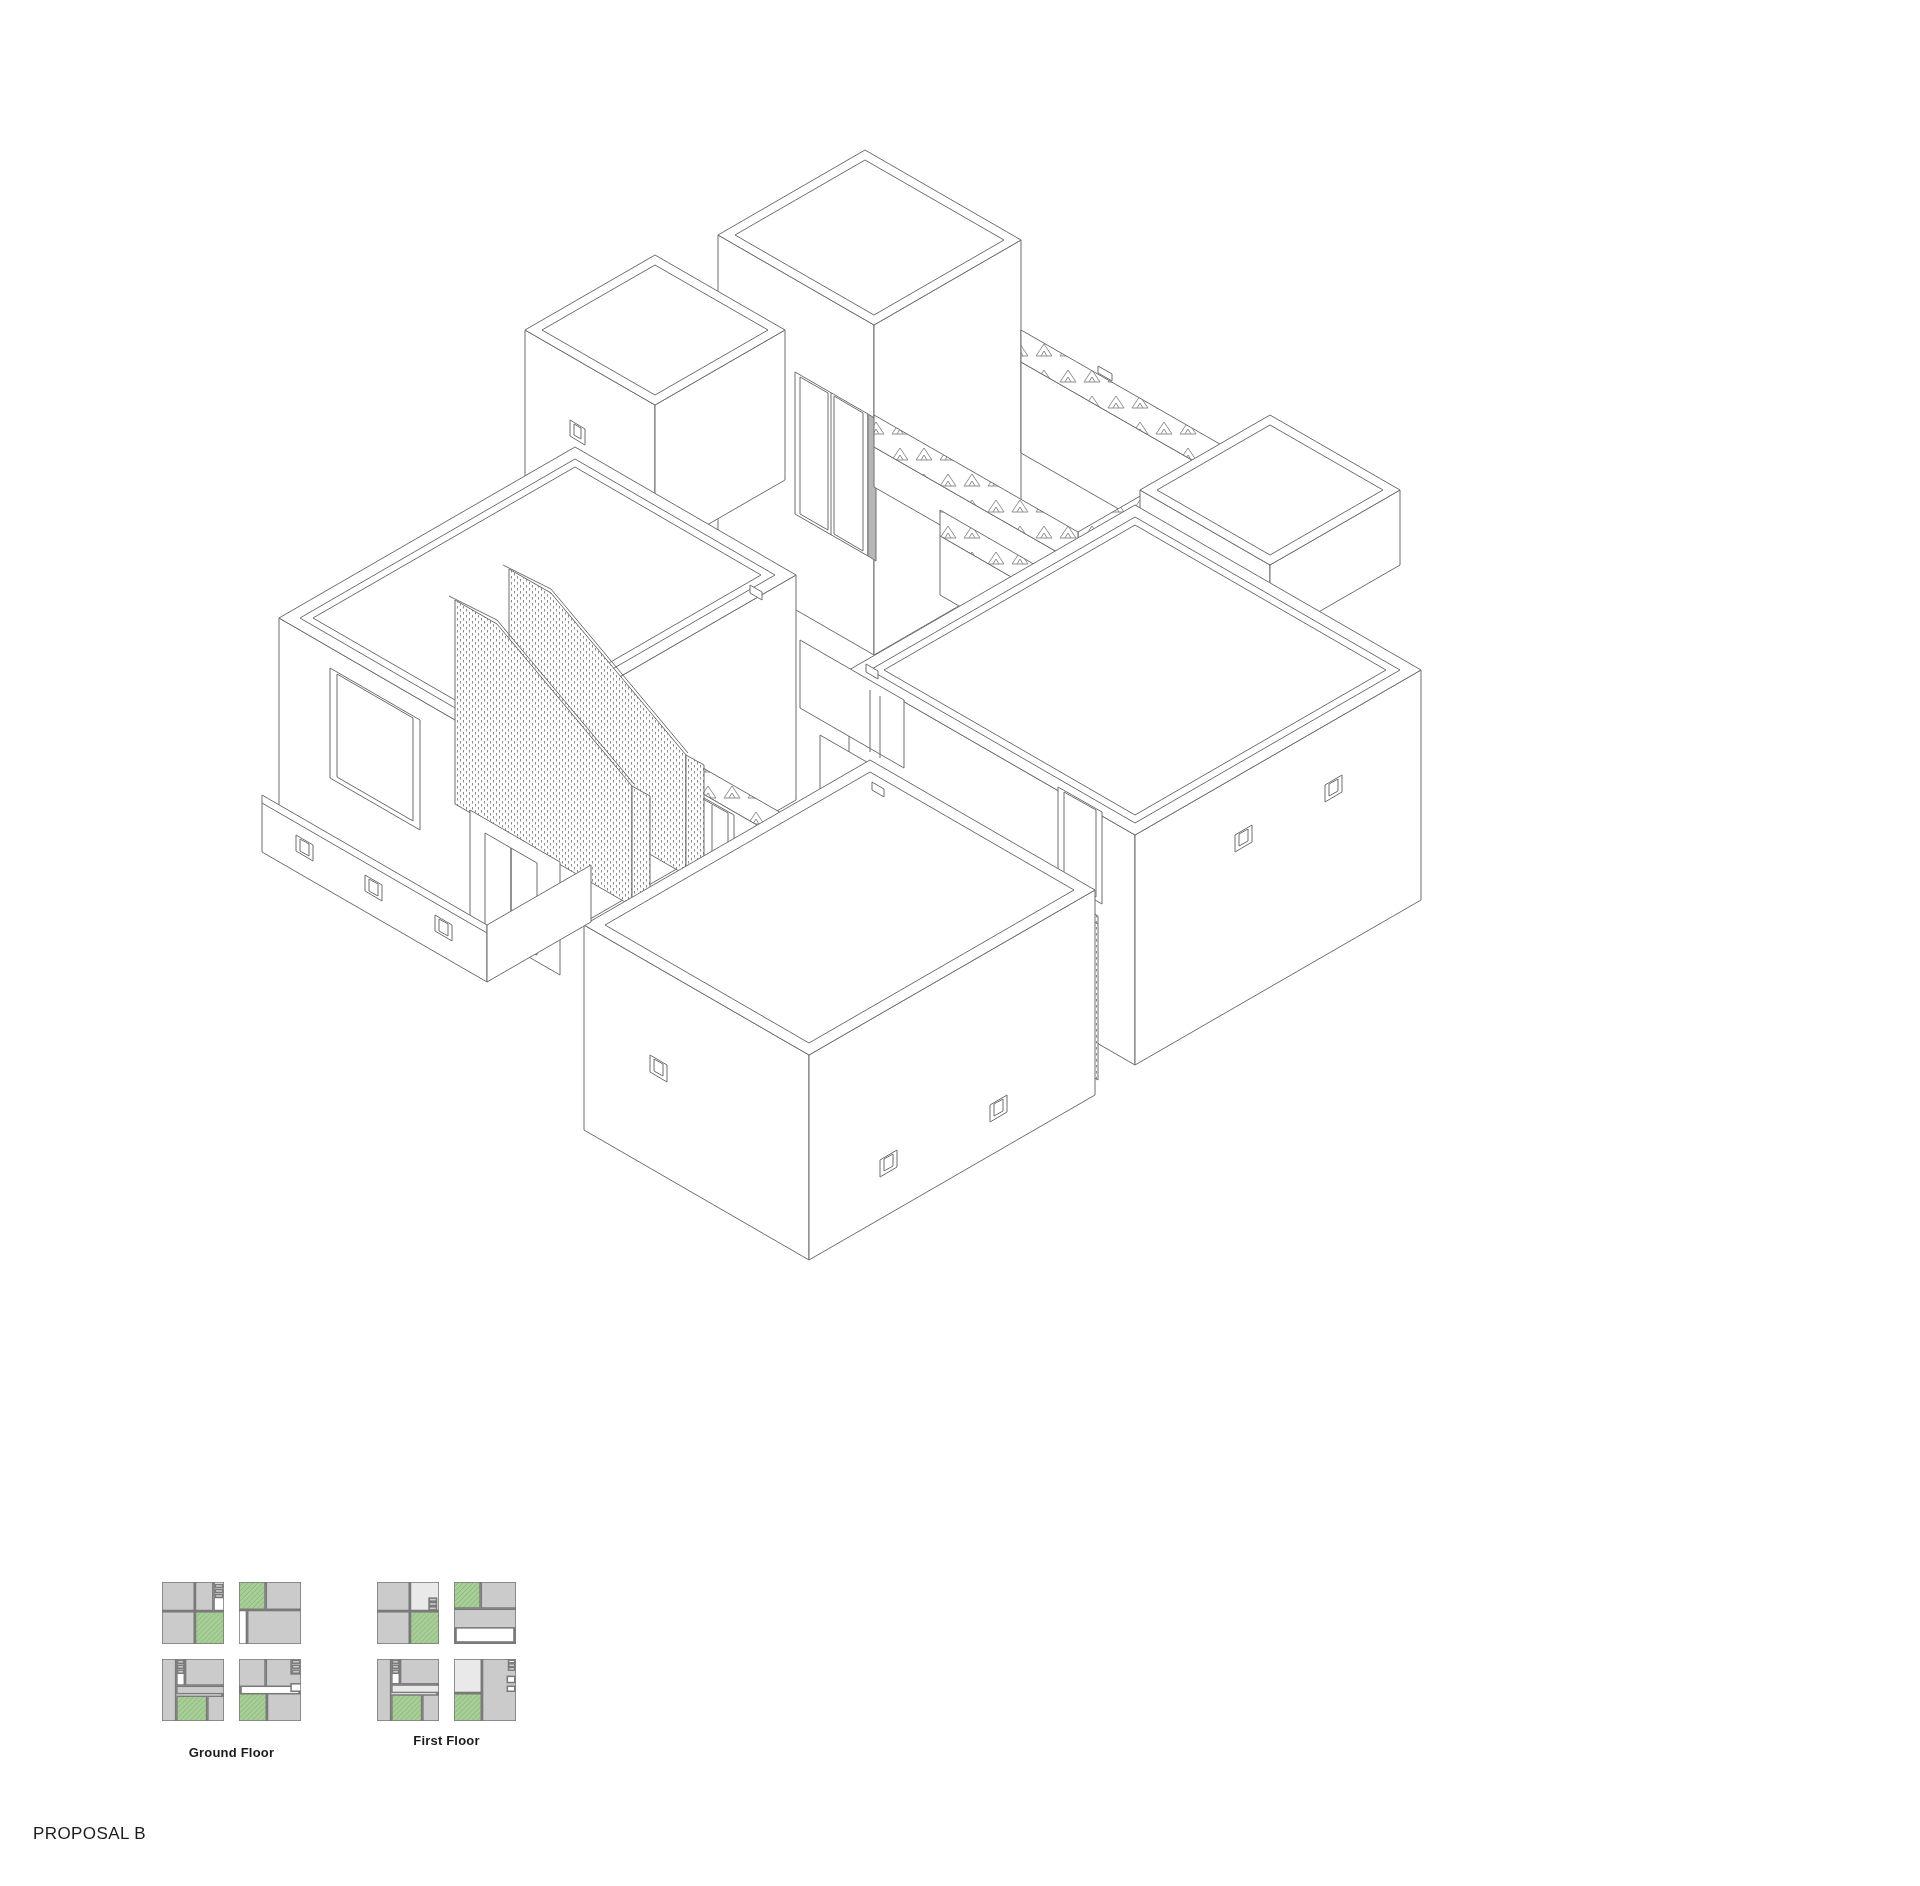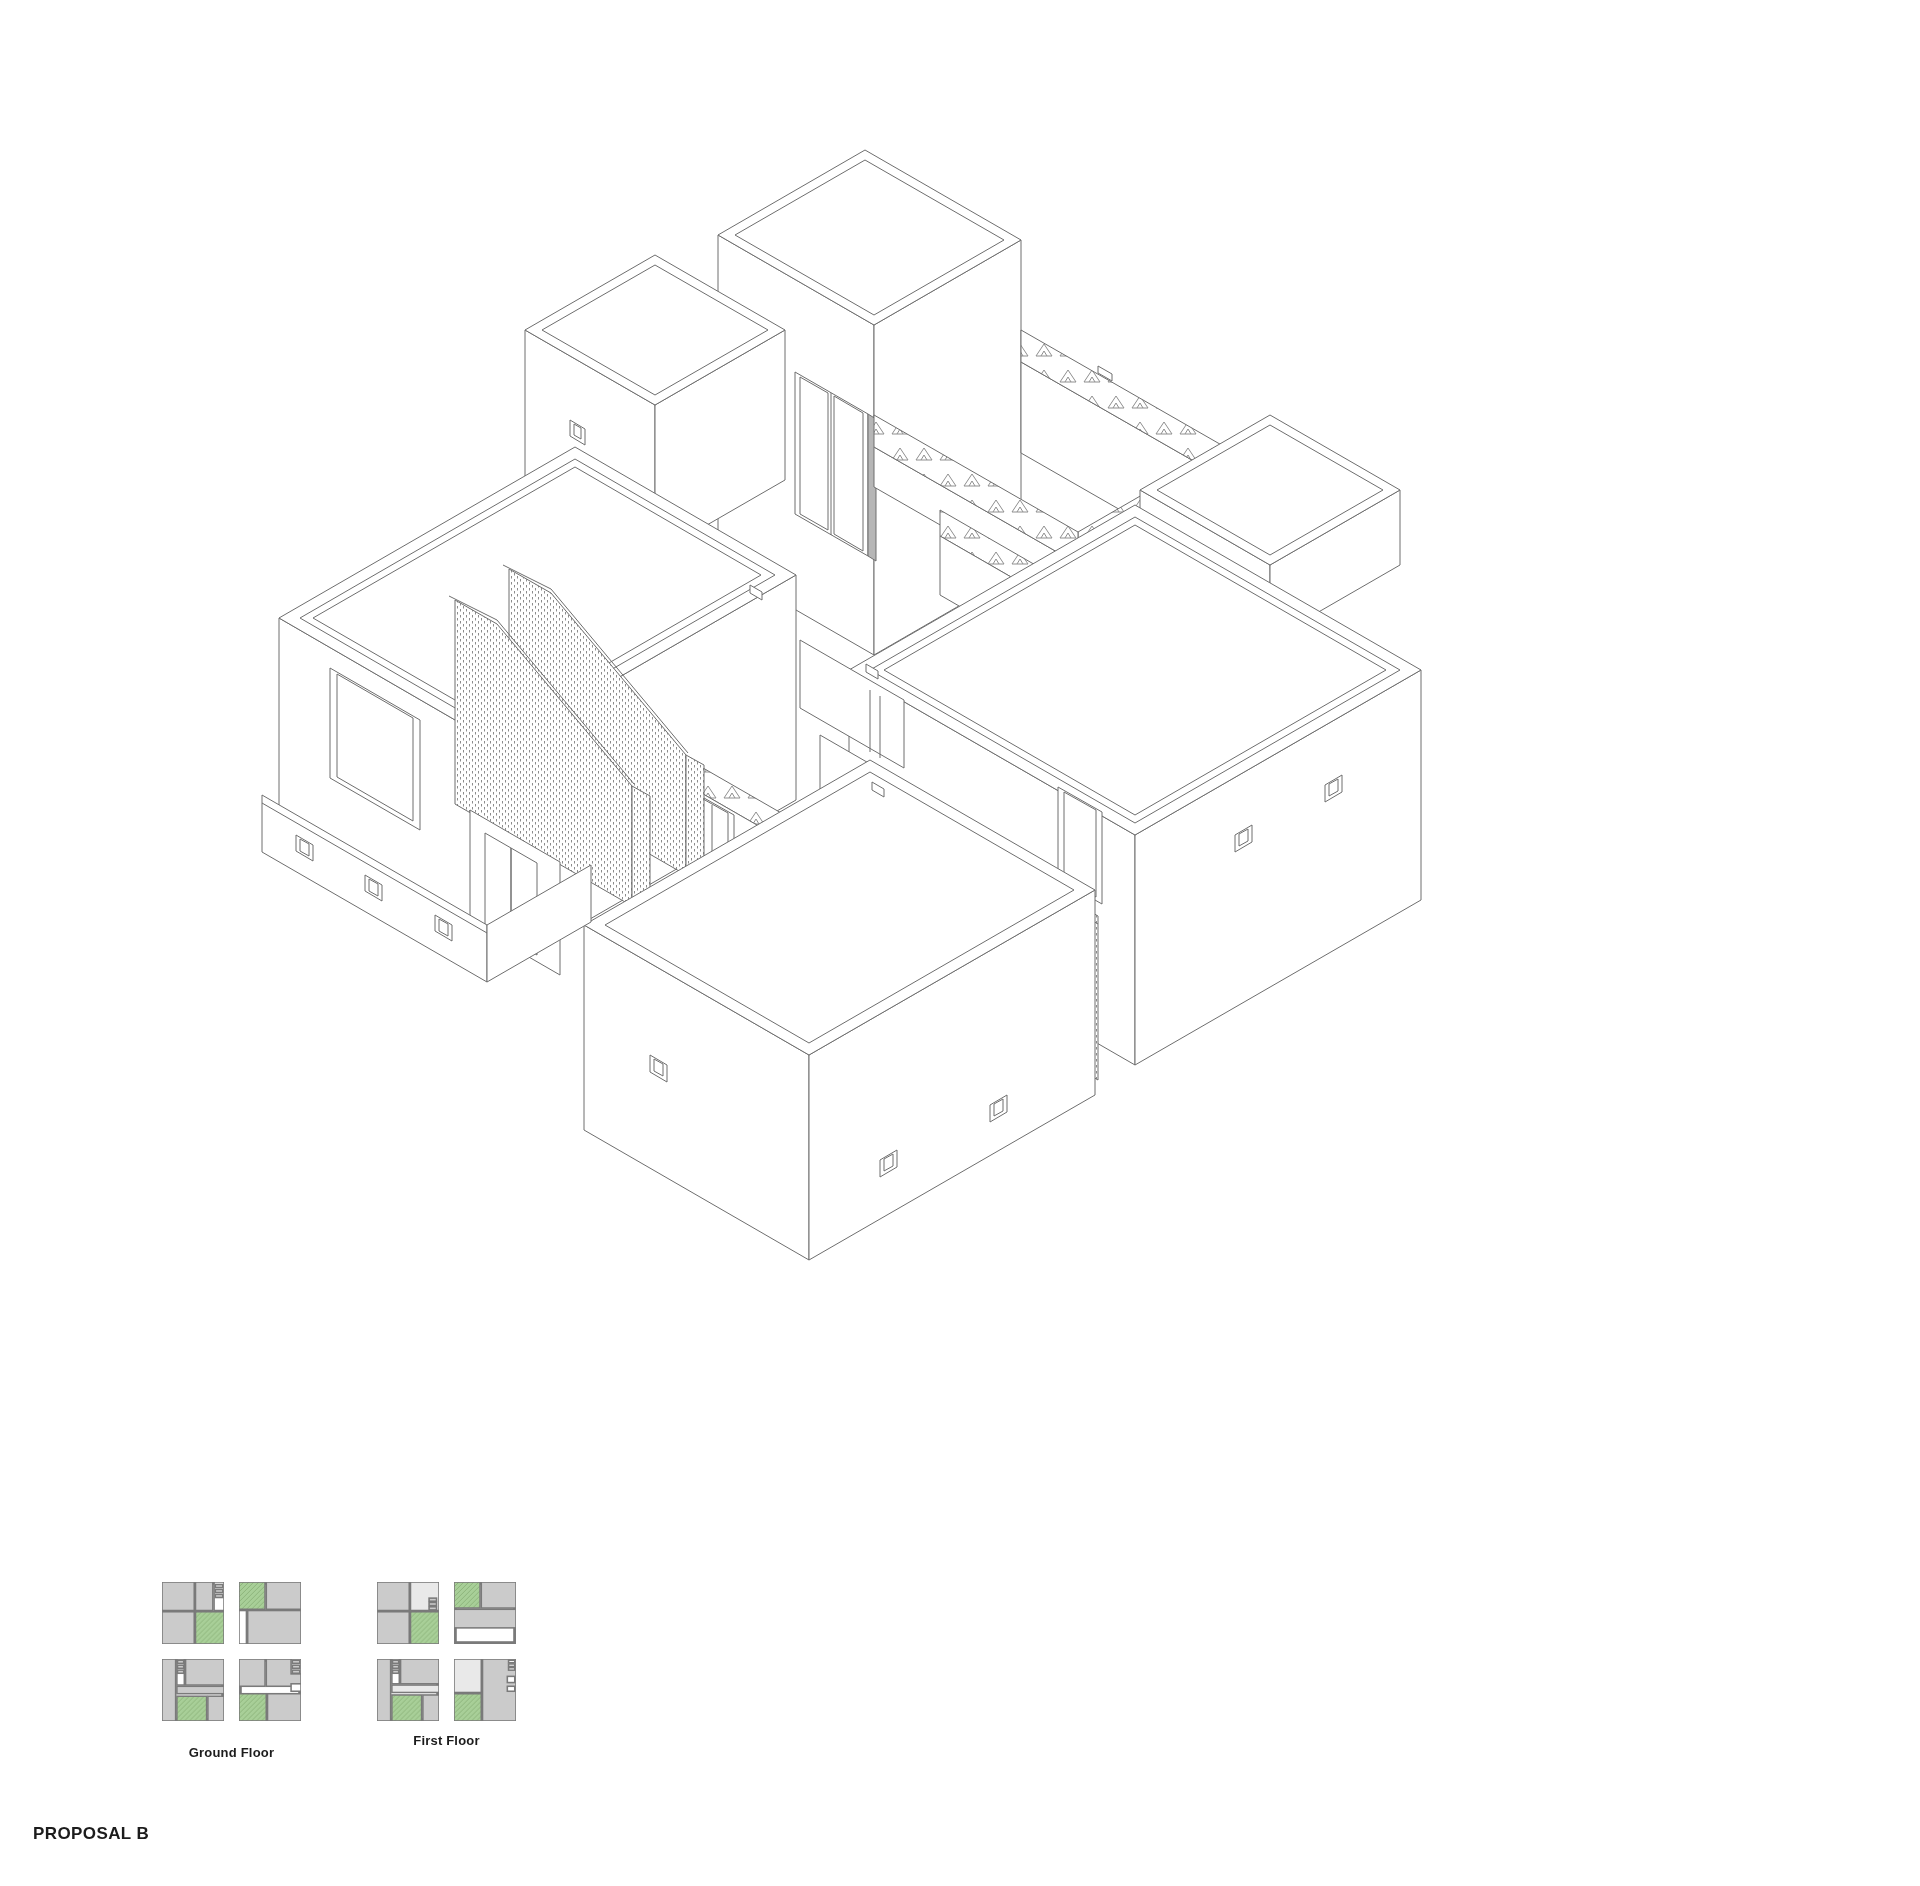--- a/index.html
+++ b/index.html
@@ -9,21 +9,21 @@
   .face{fill:#ffffff;stroke:var(--line);stroke-width:1;stroke-linejoin:round;}
   .inner{fill:none;stroke:var(--line);stroke-width:1;stroke-linejoin:round;}
   .hatchf{fill:url(#hatch);stroke:var(--line);stroke-width:1;stroke-linejoin:round;}
   .trif{fill:url(#tri);stroke:var(--line);stroke-width:1;stroke-linejoin:round;}
   .shade{fill:#b6b6b6;stroke:var(--line);stroke-width:1;}
   .ln{fill:none;stroke:var(--line);stroke-width:1;}
   #legend .plan-group{position:absolute;}
   #legend .plan{position:absolute;}
   #legend .plan-label{position:absolute;text-align:center;font-weight:bold;
       font-size:13px;color:var(--text);letter-spacing:.2px;}
-  #proposal-title{position:absolute;left:33px;top:1824px;font-weight:bold;
+  #proposal-title{position:absolute;left:33px;top:1824px;font-weight:normal;
       font-size:17px;color:var(--text);letter-spacing:.4px;}
 </style>
 </head>
 <body>
 
 <svg id="axon" viewBox="0 0 1920 1886" xmlns="http://www.w3.org/2000/svg">
   <defs>
     <pattern id="hatch" width="6" height="6" patternUnits="userSpaceOnUse">
       <rect width="6" height="6" fill="#ffffff"></rect>
       <path d="M1.5,0 V2.5 M4.5,3 V5.5" stroke="#8c8c8c" stroke-width="1"></path>

